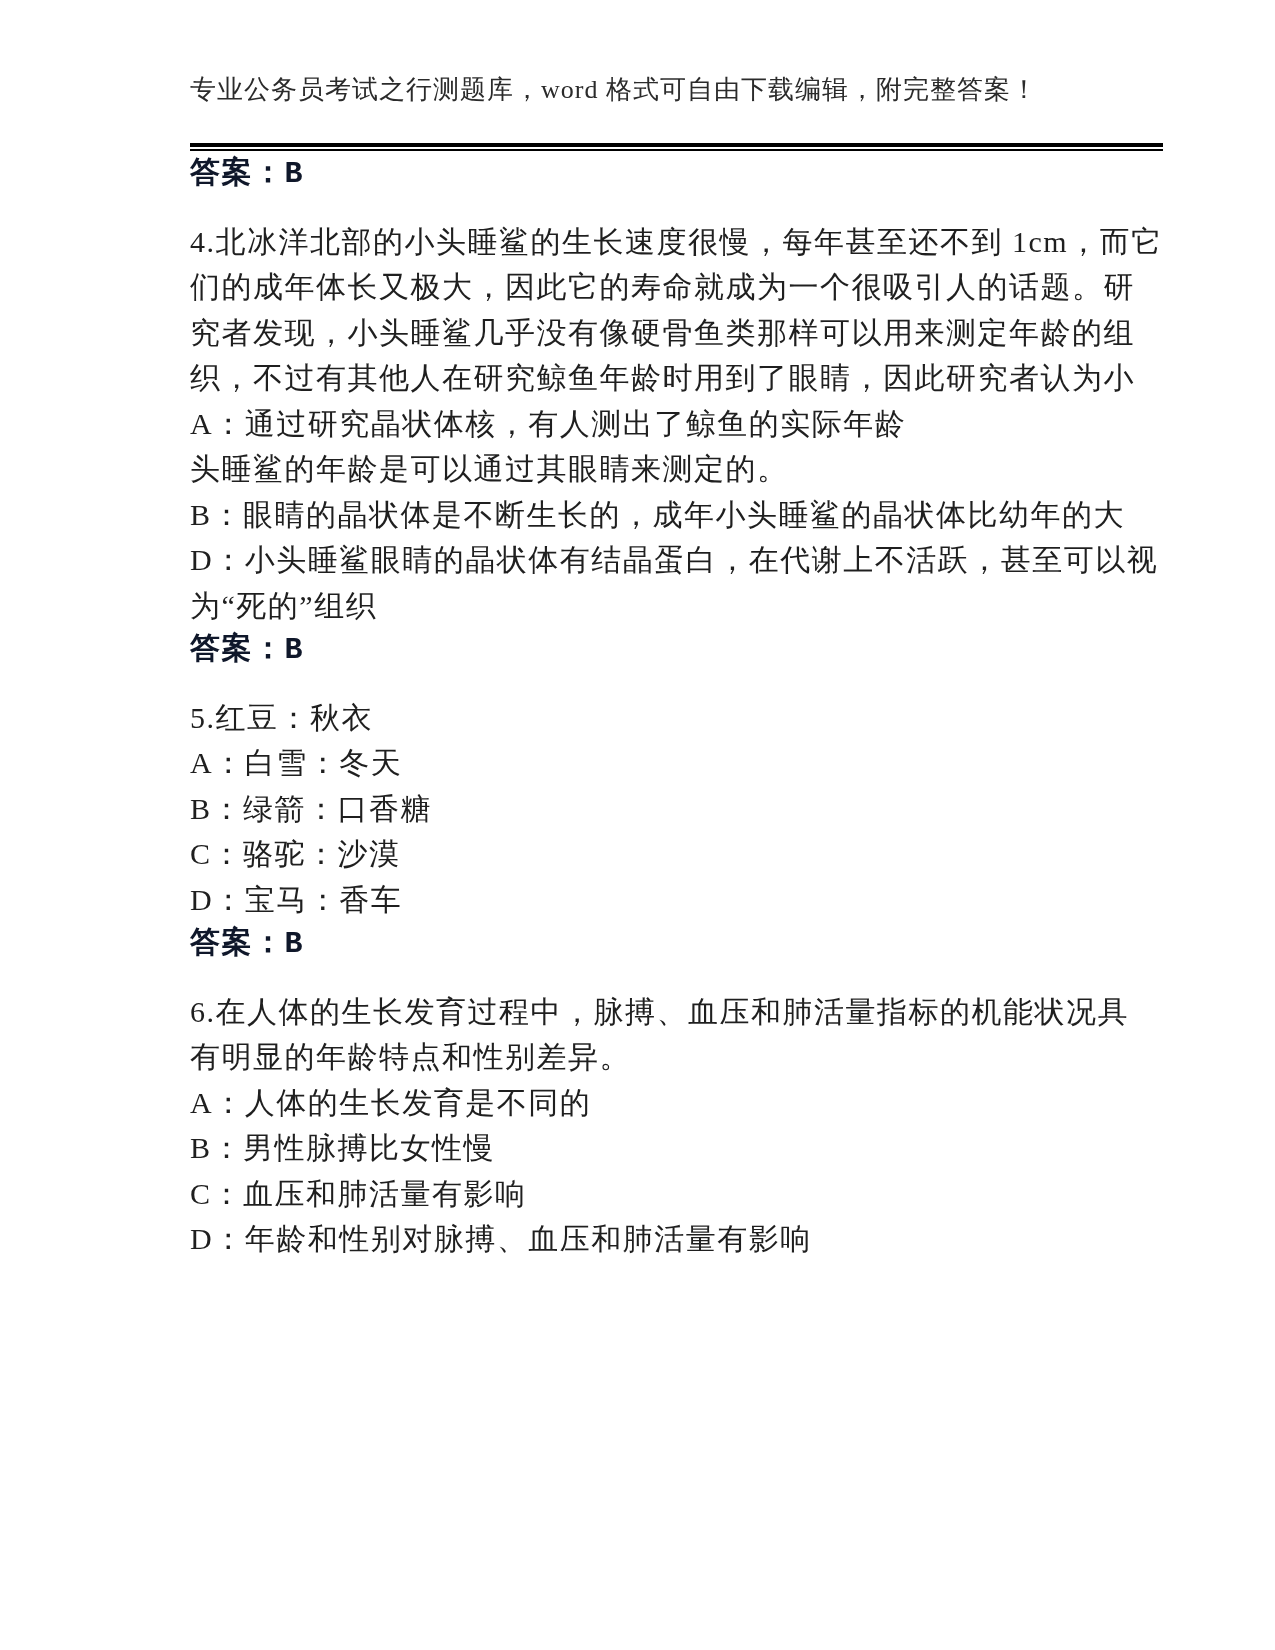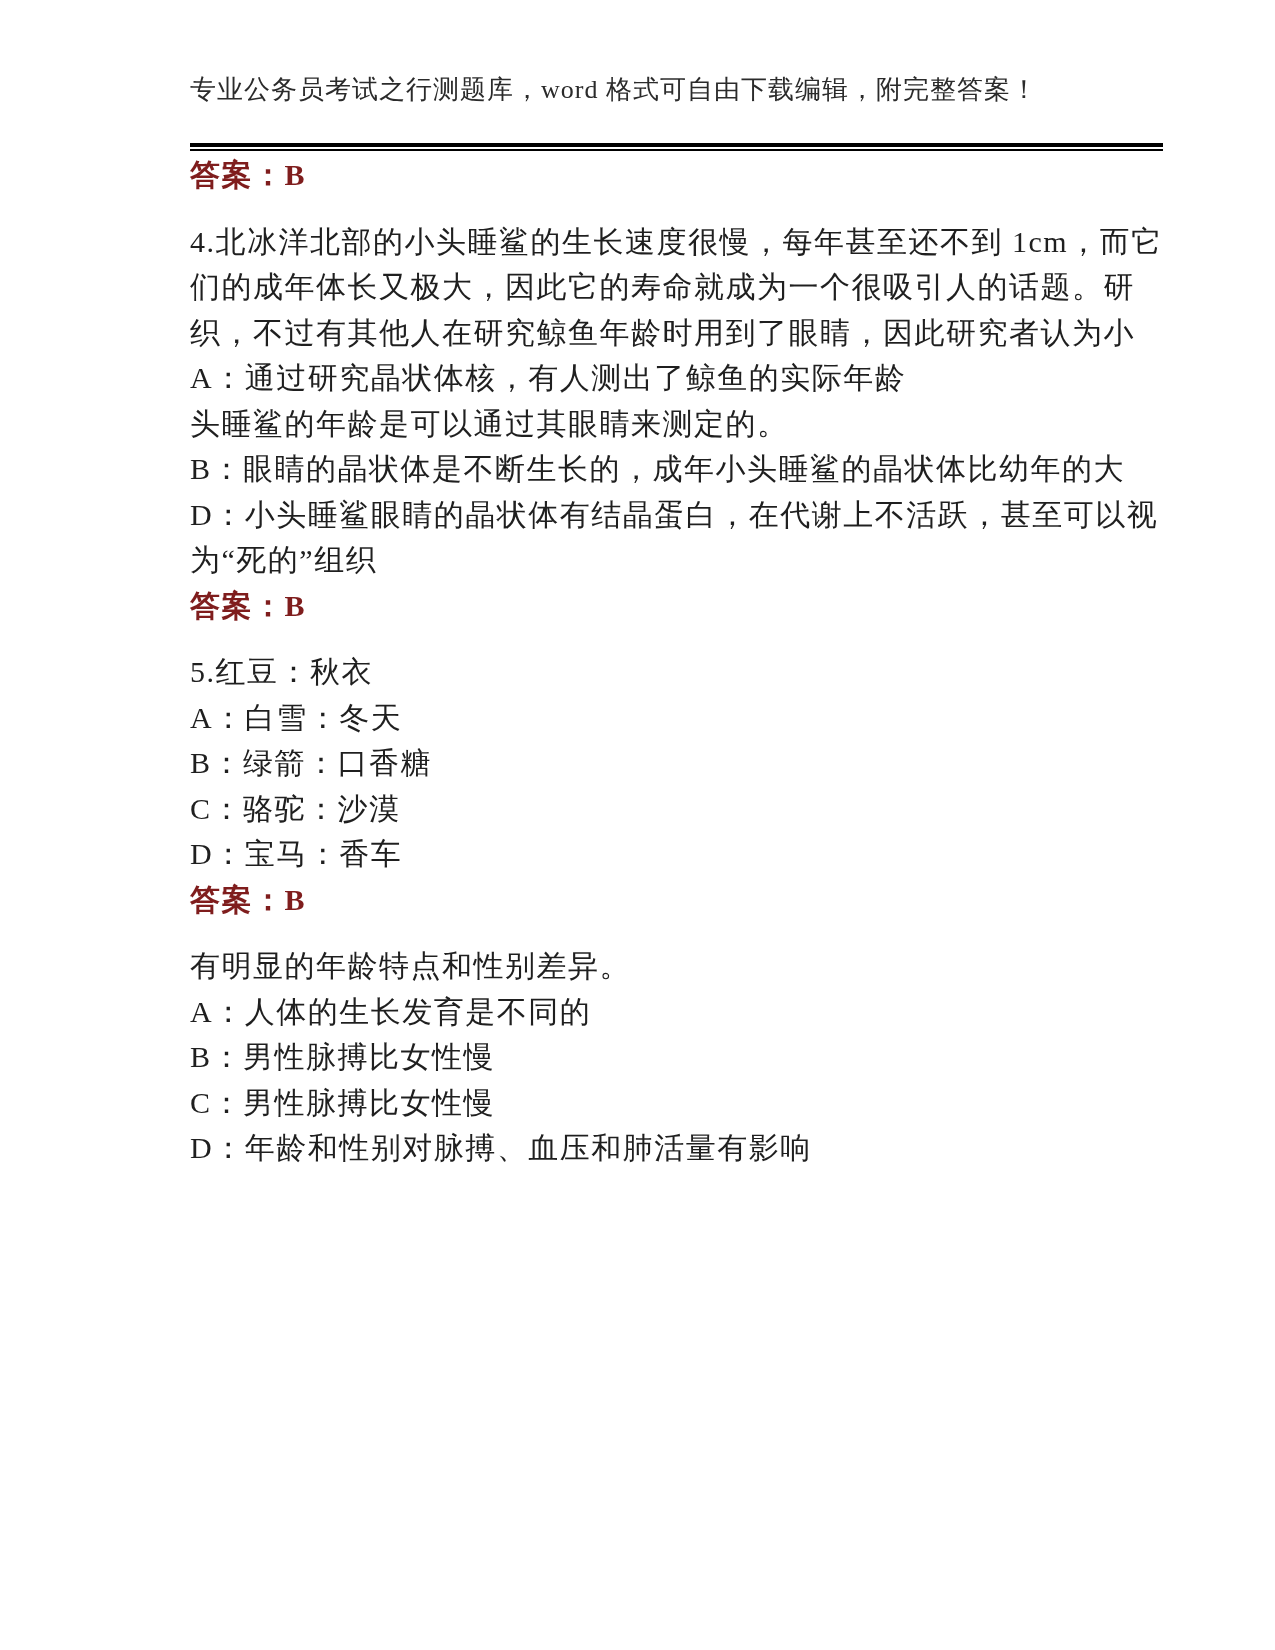--- a/index.html
+++ b/index.html
@@ -46,55 +46,57 @@
     margin-top: 21px;
   }
   .line {
     font-size: 30px;
     line-height: 45.5px;
     letter-spacing: 1.5px;
     color: #1f1f1f;
     white-space: nowrap;
   }
   .line.answer {
-    font-family: Liberation Serif, serif;
+    font-family: Liberation Mono, monospace;
     font-weight: bold;
-    color: #7f1d1d;
+    color: #0f172a;
   }
 </style>
 </head>
 <body>
 
 <div class="page">
   <div class="header-title">专业公务员考试之行测题库，word 格式可自由下载编辑，附完整答案！</div>
   <div class="divider"></div>
   <div class="content" id="content">
       <div class="block">
         <div class="line answer">答案：B</div>
       </div>
       <div class="block">
         <div class="line">4.北冰洋北部的小头睡鲨的生长速度很慢，每年甚至还不到 1cm，而它</div>
         <div class="line">们的成年体长又极大，因此它的寿命就成为一个很吸引人的话题。研</div>
+        <div class="line">究者发现，小头睡鲨几乎没有像硬骨鱼类那样可以用来测定年龄的组</div>
         <div class="line">织，不过有其他人在研究鲸鱼年龄时用到了眼睛，因此研究者认为小</div>
         <div class="line">A：通过研究晶状体核，有人测出了鲸鱼的实际年龄</div>
         <div class="line">头睡鲨的年龄是可以通过其眼睛来测定的。</div>
         <div class="line">B：眼睛的晶状体是不断生长的，成年小头睡鲨的晶状体比幼年的大</div>
         <div class="line">D：小头睡鲨眼睛的晶状体有结晶蛋白，在代谢上不活跃，甚至可以视</div>
         <div class="line">为“死的”组织</div>
         <div class="line answer">答案：B</div>
       </div>
       <div class="block">
         <div class="line">5.红豆：秋衣</div>
         <div class="line">A：白雪：冬天</div>
         <div class="line">B：绿箭：口香糖</div>
         <div class="line">C：骆驼：沙漠</div>
         <div class="line">D：宝马：香车</div>
         <div class="line answer">答案：B</div>
       </div>
       <div class="block">
+        <div class="line">6.在人体的生长发育过程中，脉搏、血压和肺活量指标的机能状况具</div>
         <div class="line">有明显的年龄特点和性别差异。</div>
         <div class="line">A：人体的生长发育是不同的</div>
         <div class="line">B：男性脉搏比女性慢</div>
-        <div class="line">C：男性脉搏比女性慢</div>
+        <div class="line">C：血压和肺活量有影响</div>
         <div class="line">D：年龄和性别对脉搏、血压和肺活量有影响</div>
       </div>
     </div>
 </div>
 
 </body></html>

